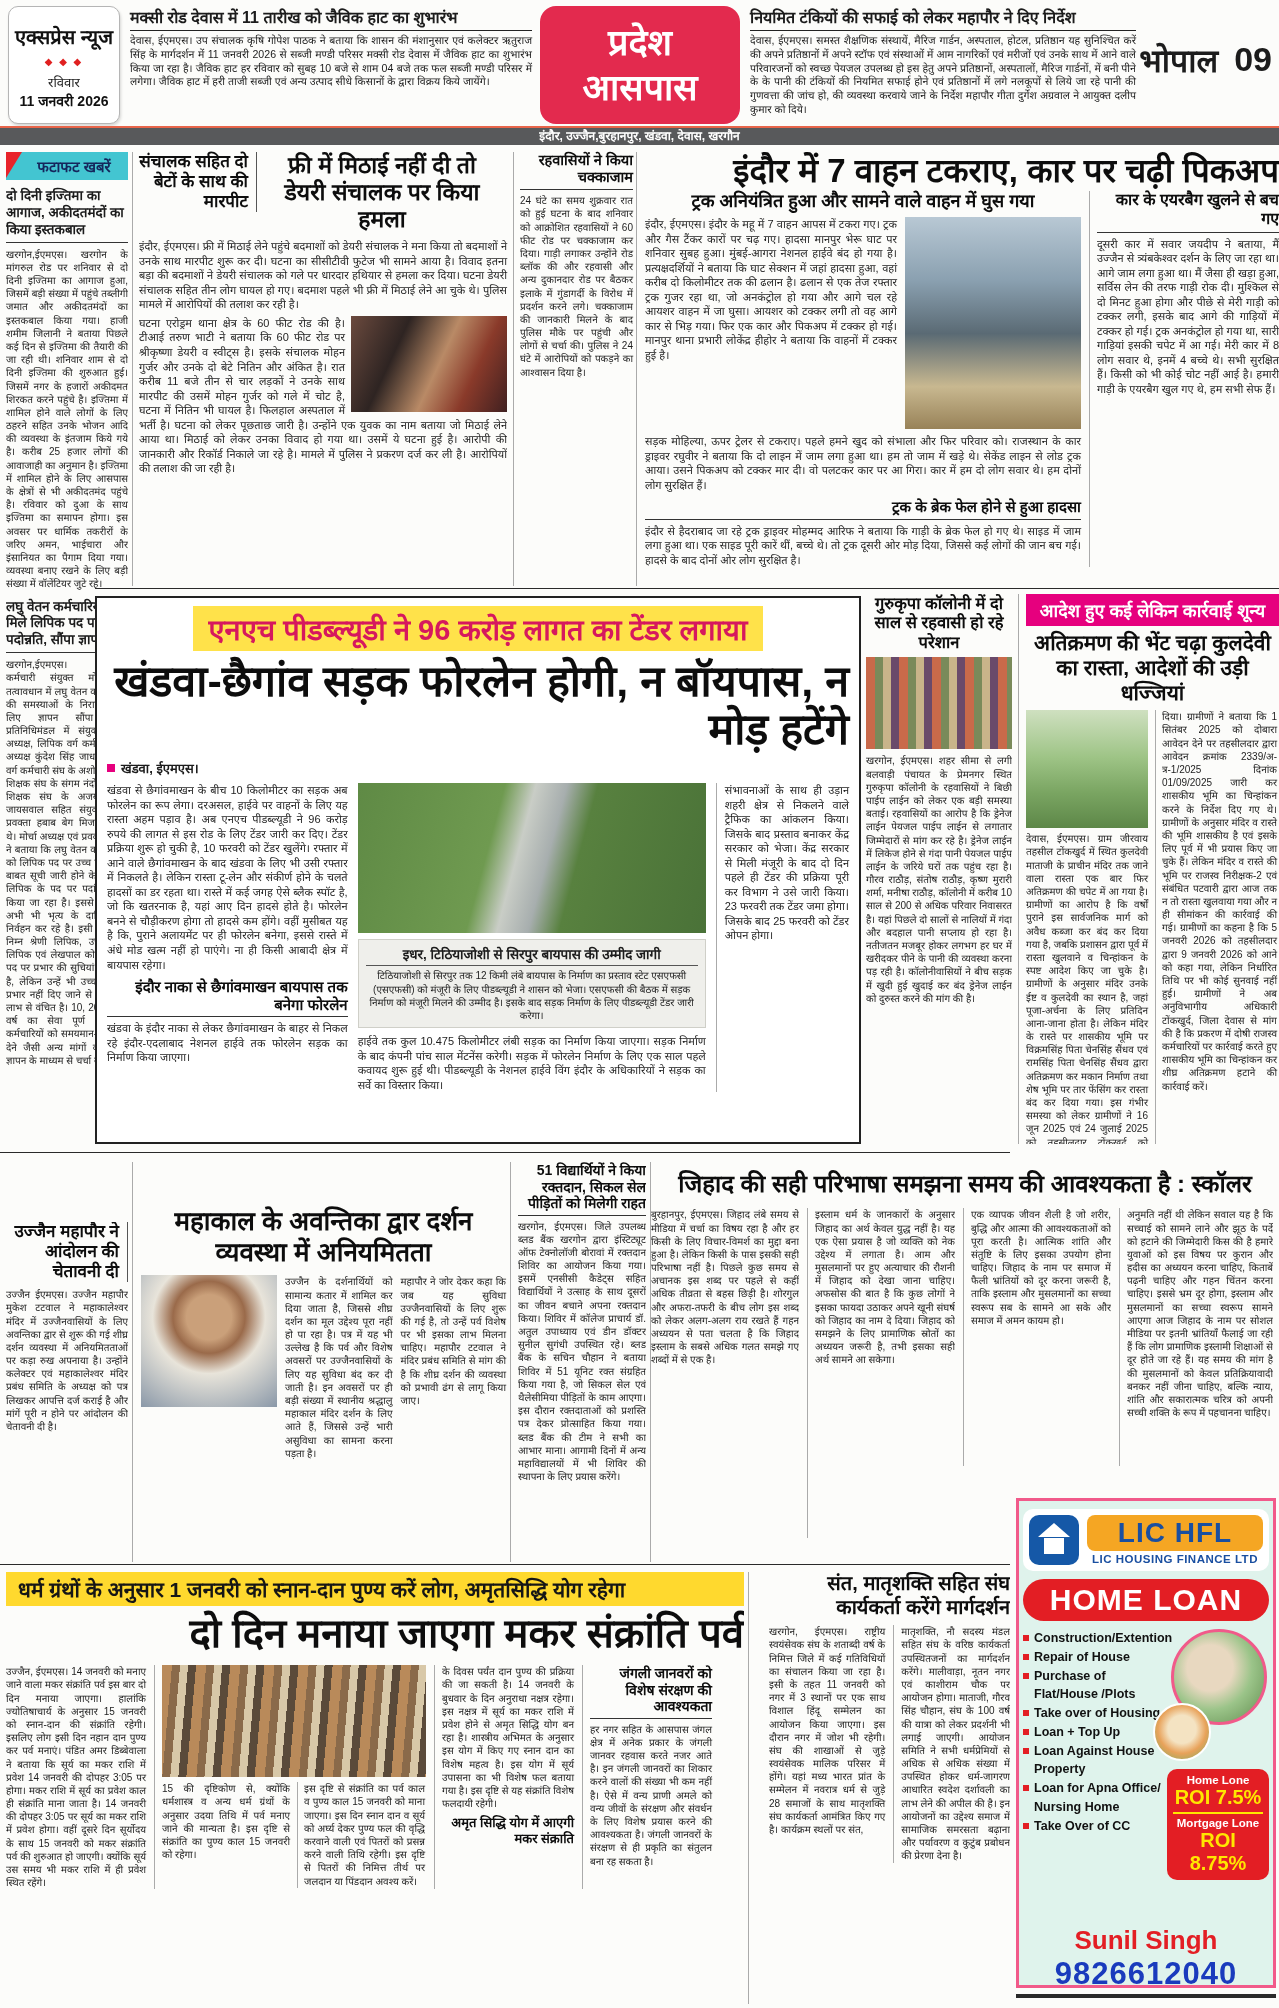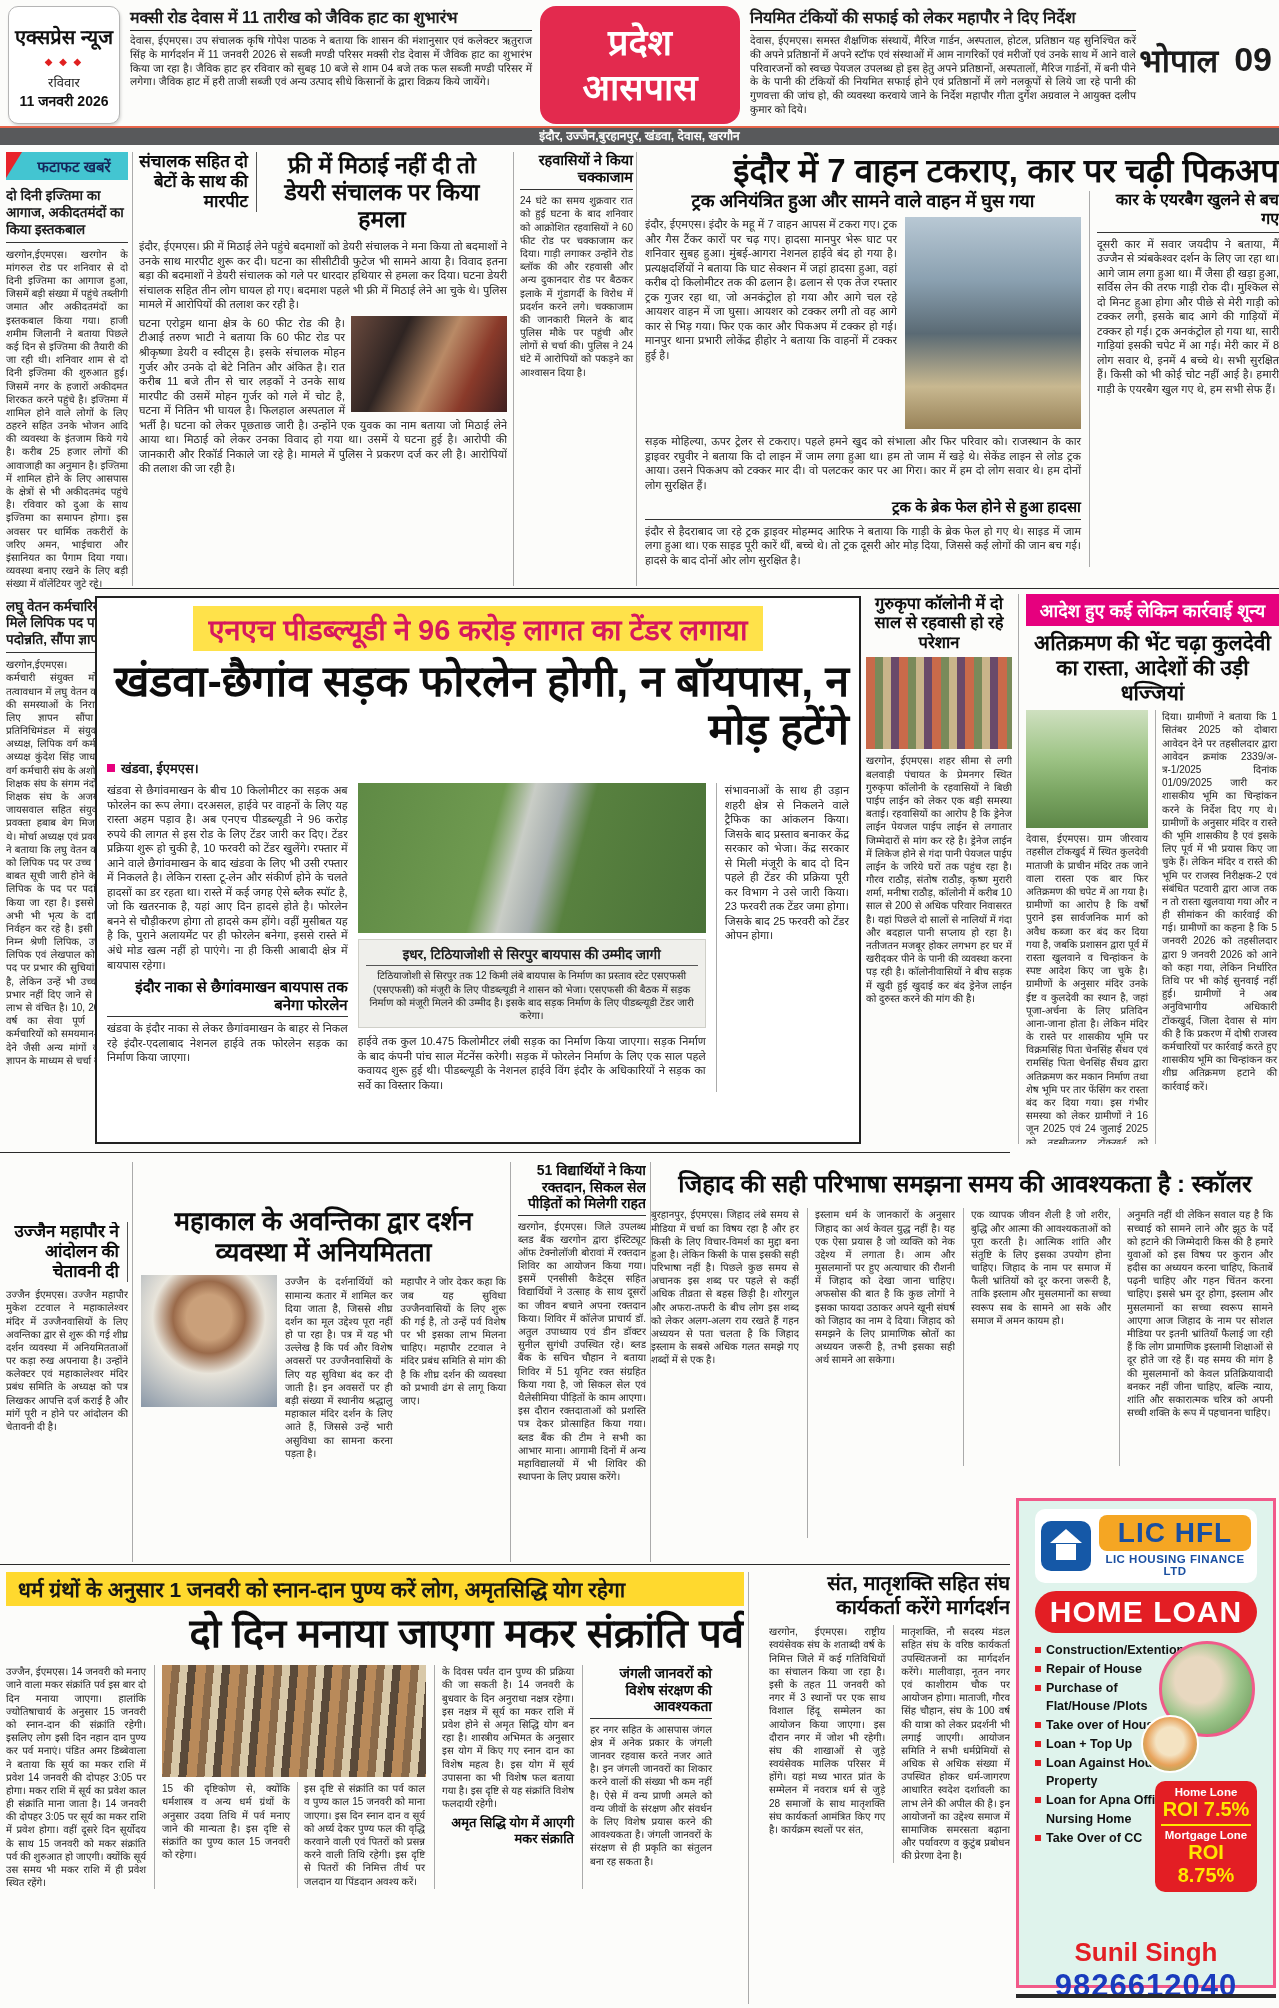--- a/index.html
+++ b/index.html
@@ -57,21 +57,21 @@
   .kicker-pink { background:#e6007e; color:#fff; font-size:18px; font-weight:800;
     text-align:center; padding:4px 6px; }
   .kicker-gold { background:#ffd92e; color:#161616; font-size:21px; font-weight:800;
     padding:3px 12px; }
   .byline { display:flex; align-items:center; gap:6px; font-size:13px; font-weight:800; margin:6px 0; }
   .byline .sq { width:8px; height:8px; background:#e6007e; }
   .inset-box { background:#efefeb; border:1px solid #cfcfc8; padding:5px 7px; margin:6px 0; }
   .inset-head { font-size:13.5px; font-weight:800; text-align:center;
     border-bottom:1.2px solid #555; padding-bottom:2px; margin-bottom:3px; }
   
-  .ad-box { border:3px solid #f15a8a; background:#dff3ec; padding:8px 16px; }
+  .ad-box { border:3px solid #f15a8a; background:#dff3ec; padding:8px 4px; }
   .ad-logo-row { background:#fff; border-radius:10px; padding:6px; display:flex; gap:8px; align-items:center; }
   .lic-logo { width:50px; height:50px; background:#1558a7; border-radius:10px; position:relative; flex:none; }
   .lic-logo::before { content:""; position:absolute; left:9px; top:8px; width:0; height:0;
     border-left:16px solid transparent; border-right:16px solid transparent; border-bottom:14px solid #fff; }
   .lic-logo::after { content:""; position:absolute; left:15px; top:23px; width:20px; height:16px; background:#fff; }
   .lic-wordwrap { flex:1; }
   .lic-word { background:#f5a623; border-radius:8px; color:#1a4fa0; font-weight:800;
     font-size:28px; text-align:center; padding:2px 0; letter-spacing:1px; }
   .lic-sub { color:#1a4fa0; font-weight:700; font-size:11.5px; text-align:center; margin-top:2px; letter-spacing:.5px; }
   .home-loan { background:#e31e24; color:#fff; border-radius:22px; font-size:30px; font-weight:800;

